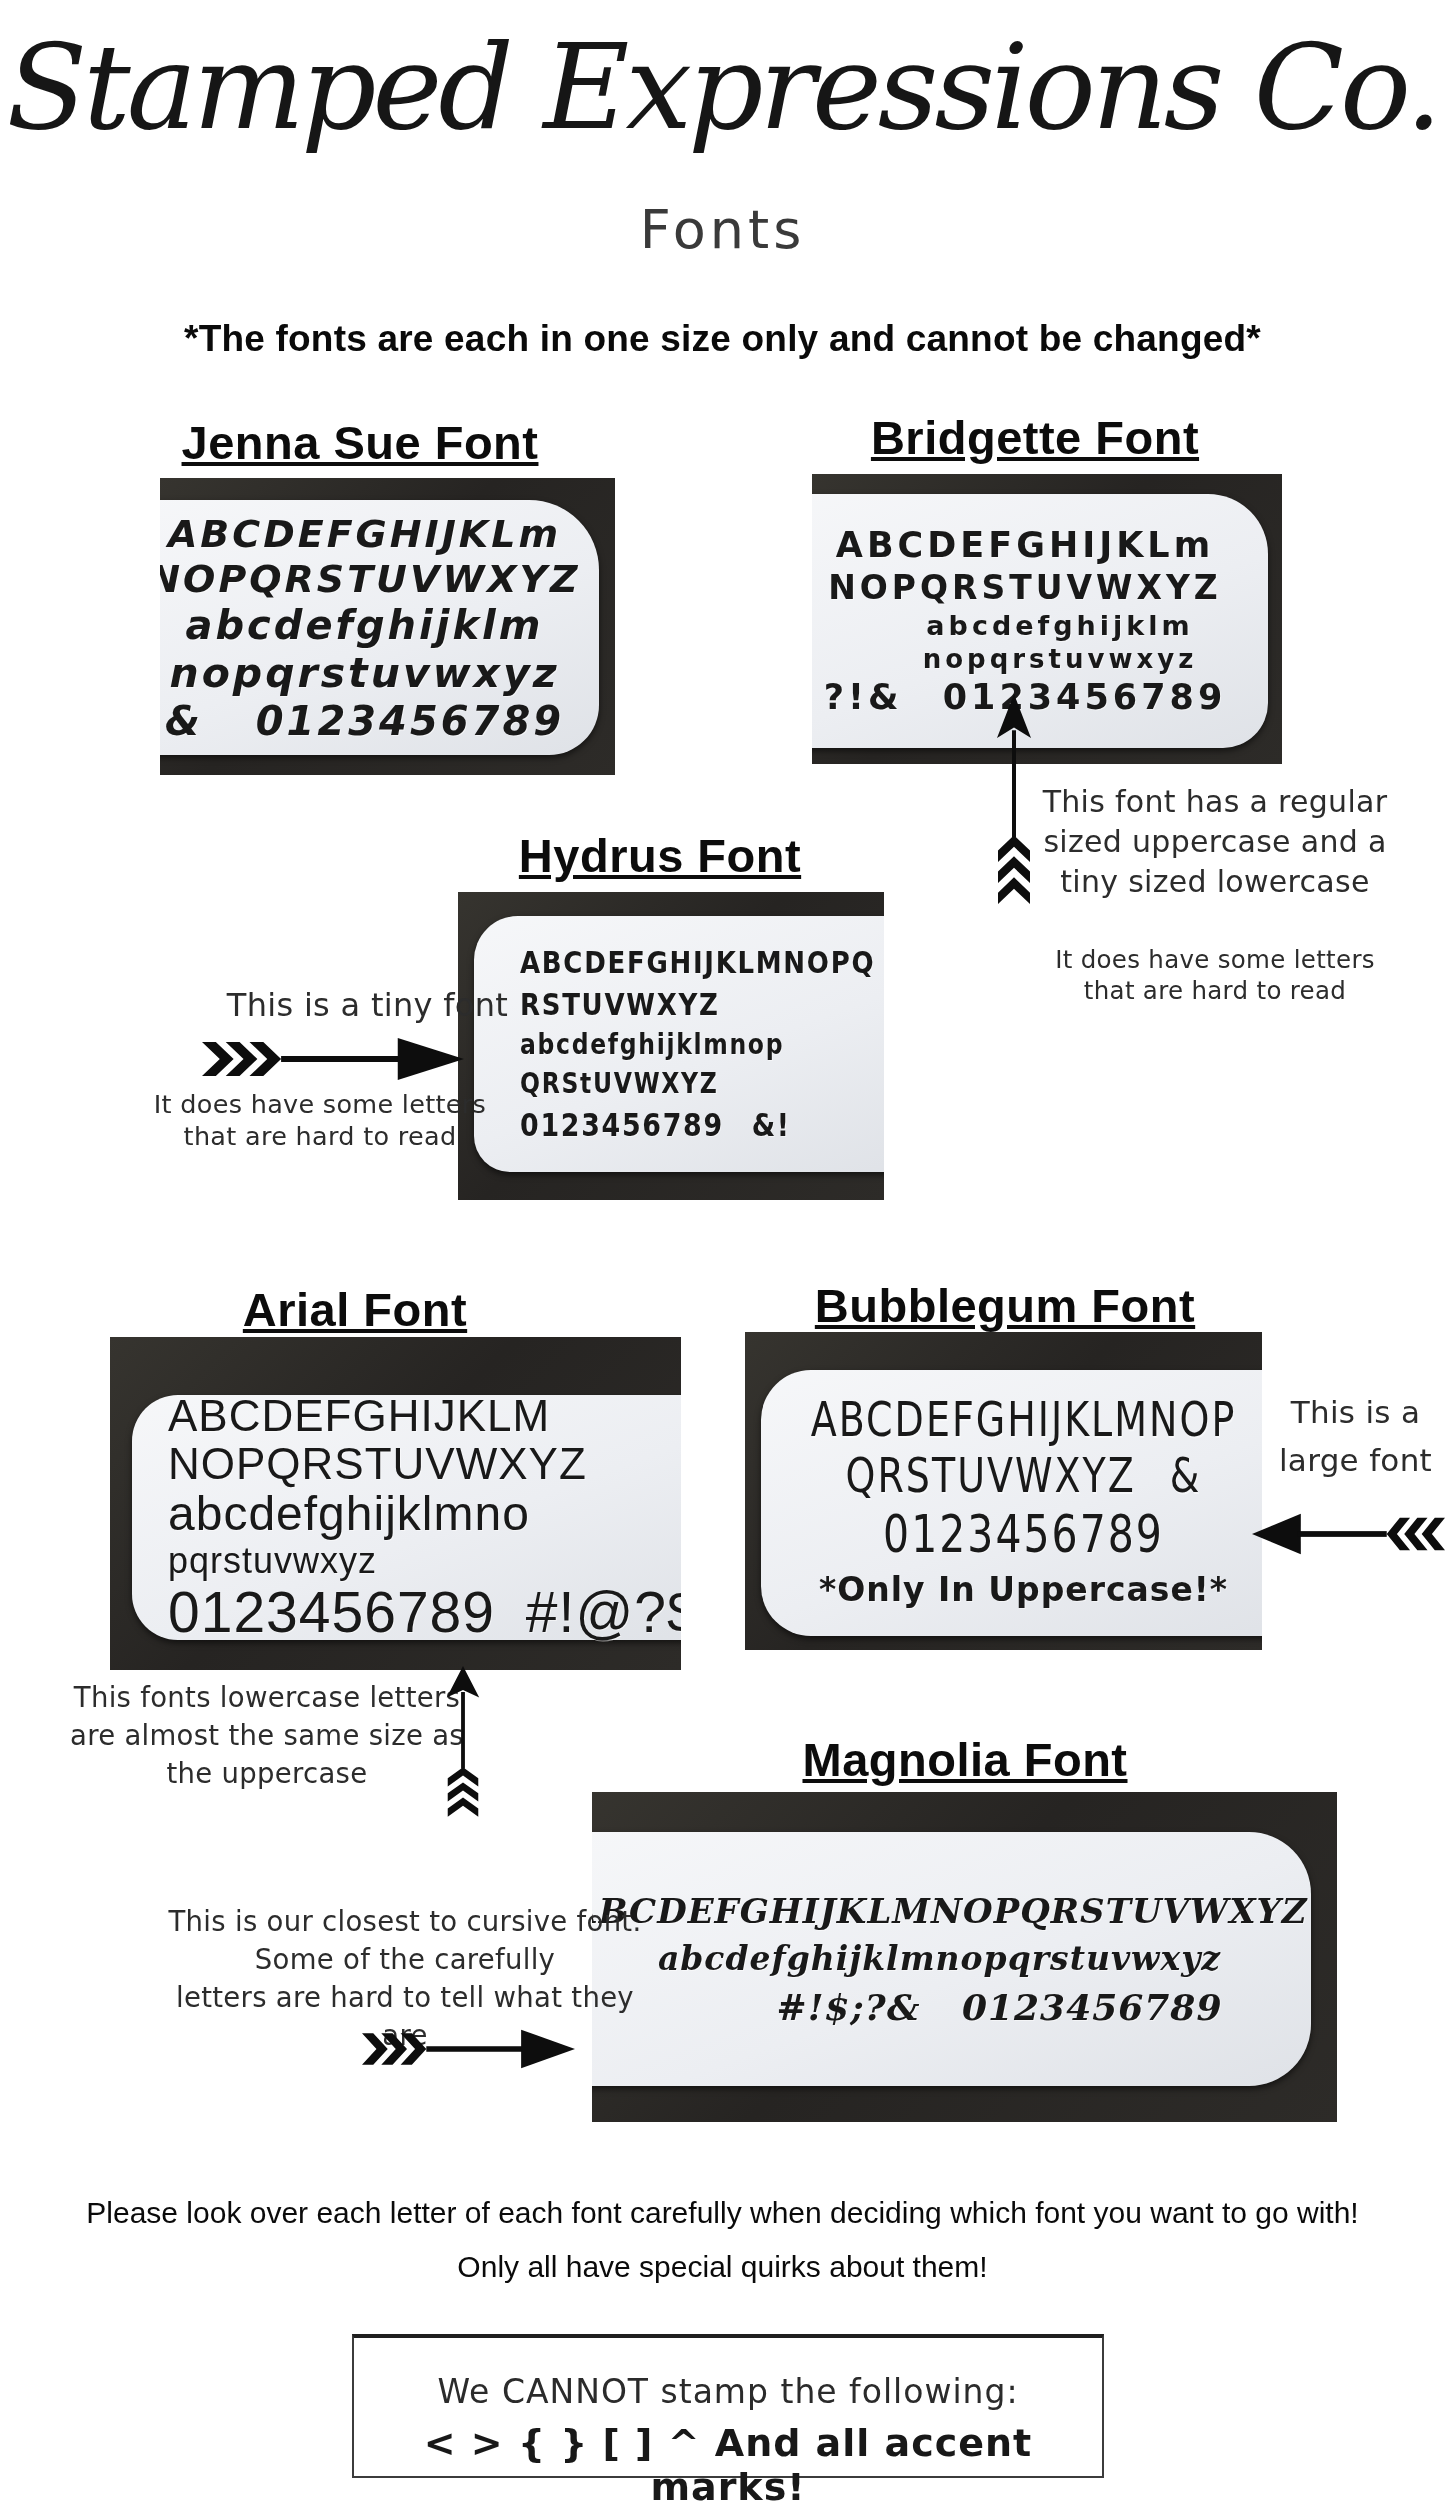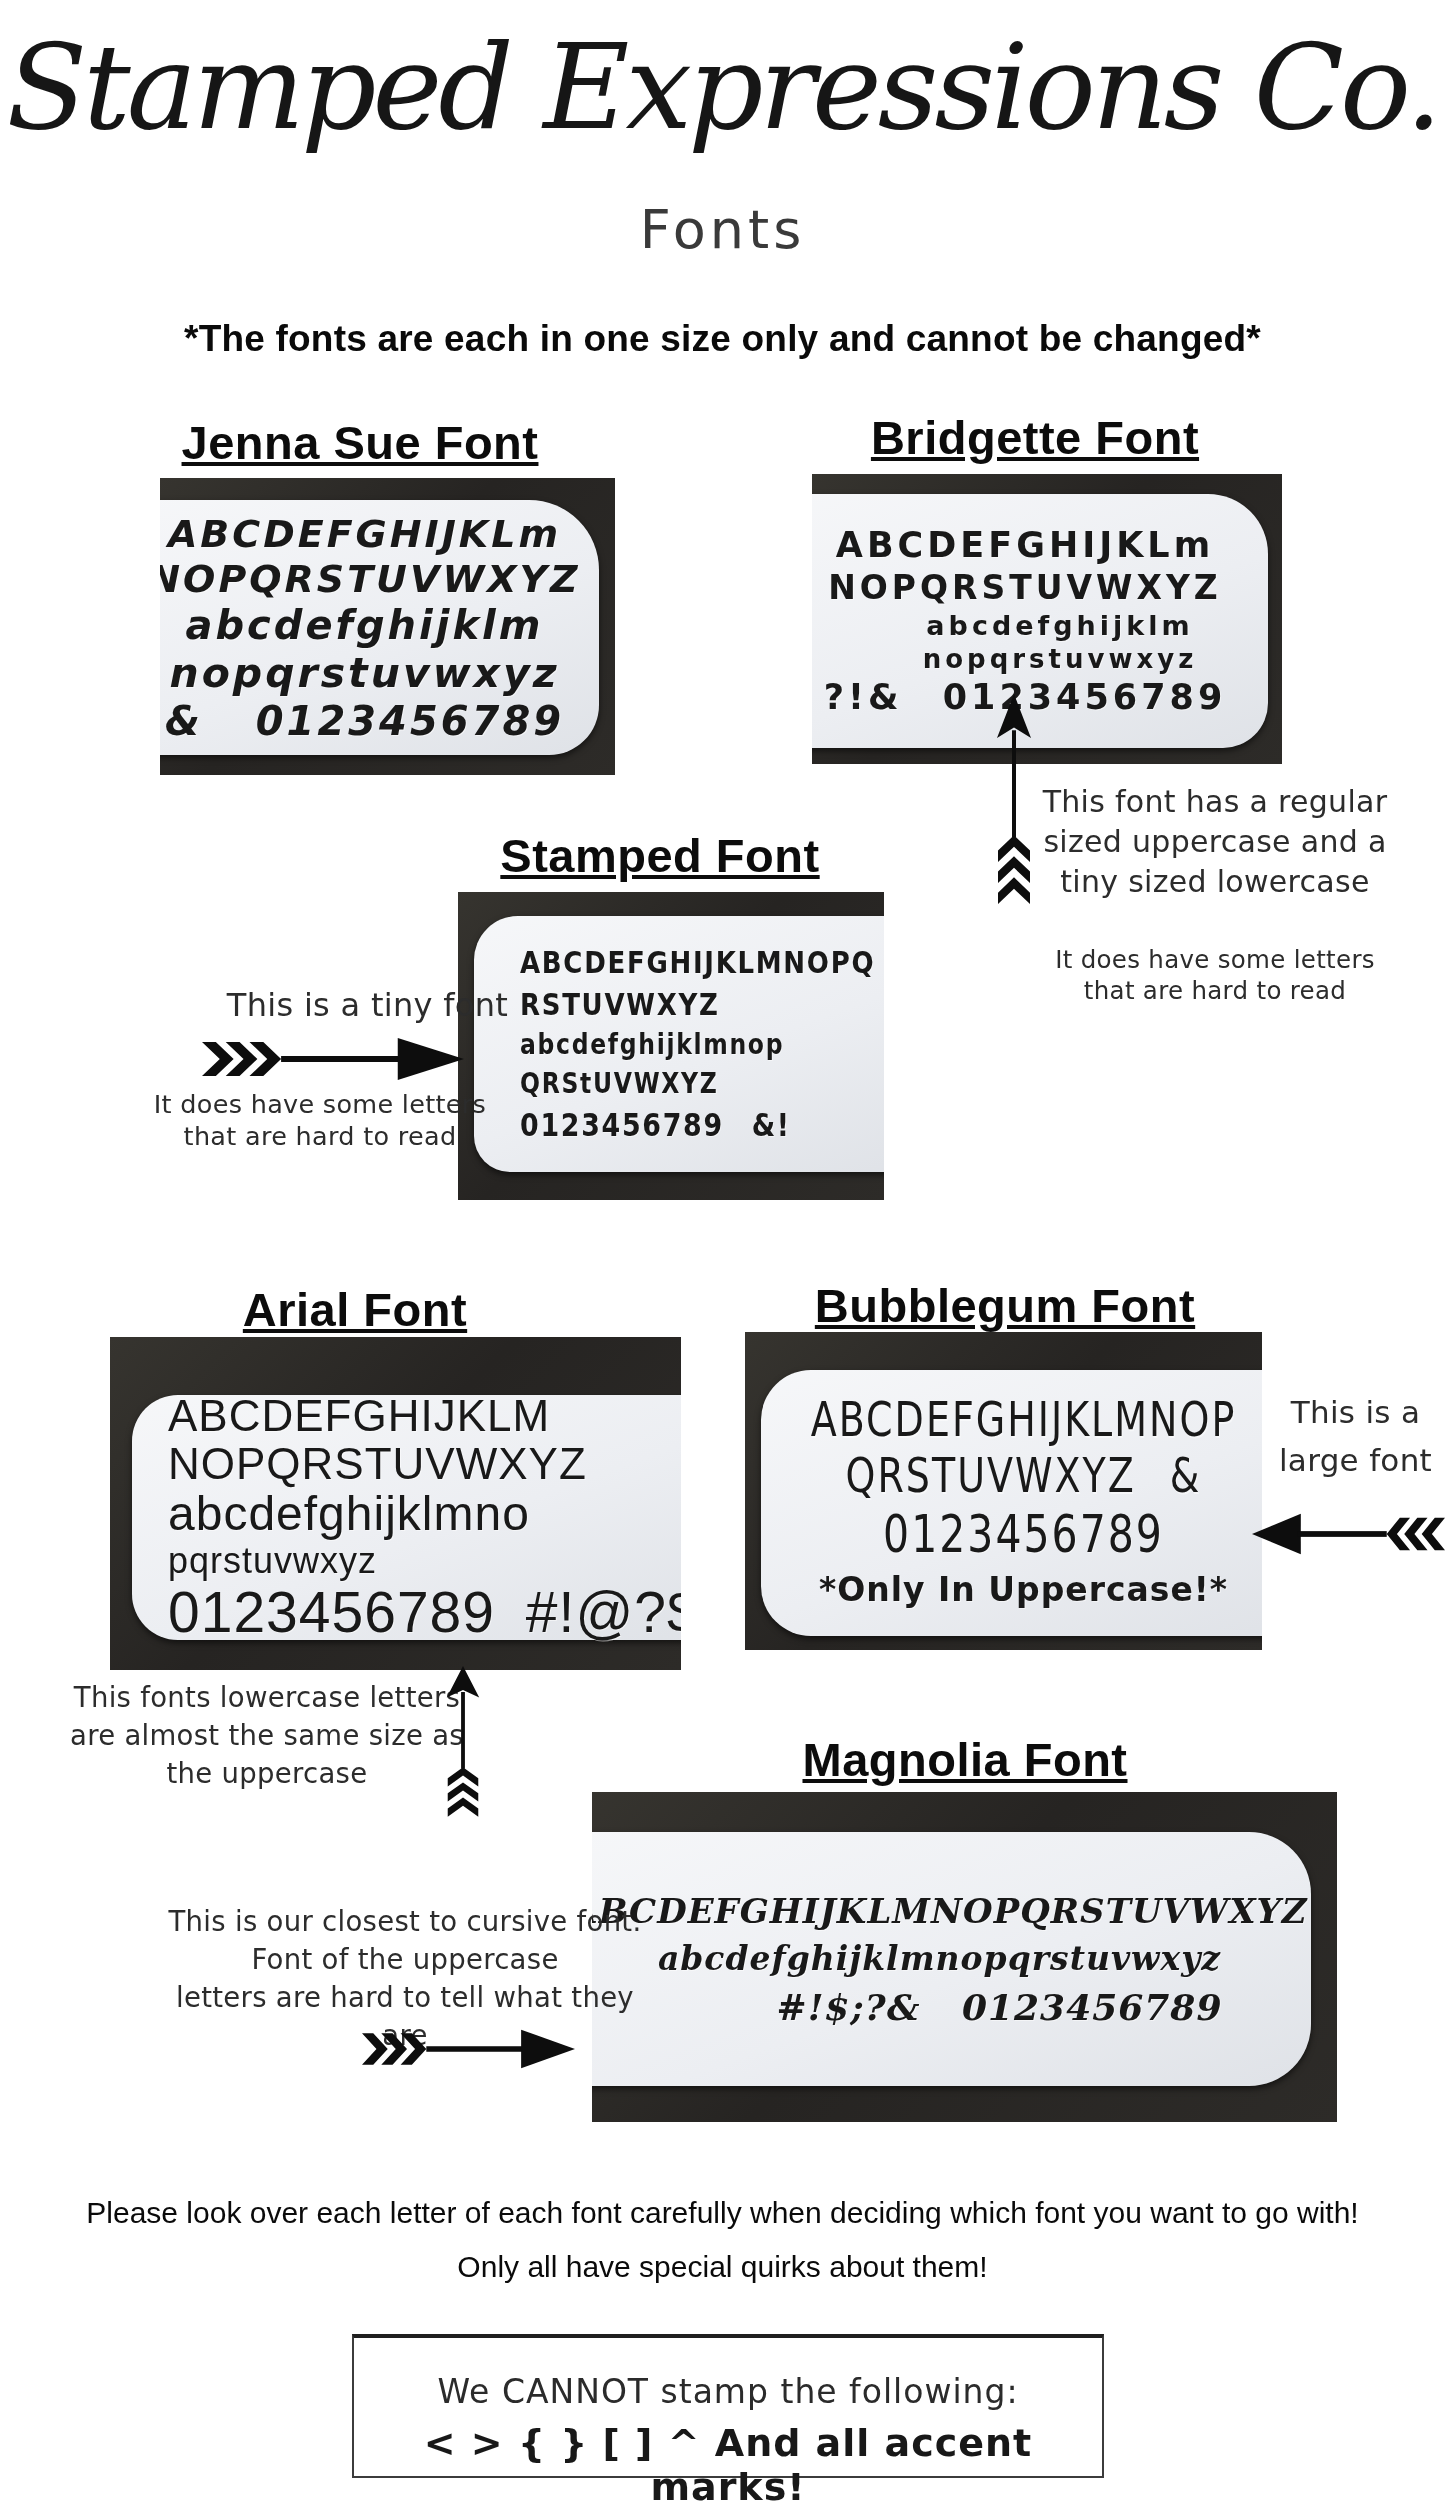--- a/index.html
+++ b/index.html
@@ -148,21 +148,21 @@
   <div class="abs hand note" style="left:1040px;top:782px;width:350px;font-size:30px;line-height:40px;">
     <span class="nl">This font has a regular</span>
     <span class="nl">sized uppercase and a</span>
     <span class="nl">tiny sized lowercase</span>
   </div>
   <div class="abs hand note" style="left:1040px;top:944px;width:350px;font-size:24.5px;line-height:31px;">
     <span class="nl">It does have some letters</span>
     <span class="nl">that are hard to read</span>
   </div>
 
-  <div class="abs font-title" style="left:410px;top:828px;width:500px;">Stamped Font</div>
+  <div class="abs font-title" style="left:410px;top:828px;width:500px;">Hydrus Font</div>
   <div id="card-hydrus" class="photo" style="left:458px;top:892px;width:426px;height:308px;">
     <div class="plate">
       <div class="lines">
         <span class="line">ABCDEFGHIJKLMNOPQ</span>
         <span class="line">RSTUVWXYZ</span>
         <span class="line">abcdefghijklmnop</span>
         <span class="line">QRStUVWXYZ</span>
         <span class="line">0123456789 &amp;!</span>
       </div>
     </div>
@@ -237,21 +237,21 @@
       <div class="lines">
         <span class="line">ABCDEFGHIJKLMNOPQRSTUVWXYZ</span>
         <span class="line">abcdefghijklmnopqrstuvwxyz</span>
         <span class="line">#!$;?&amp; 0123456789</span>
       </div>
     </div>
   </div>
 
   <div class="abs hand note" style="left:160px;top:1902px;width:490px;font-size:27.5px;line-height:38px;">
     <span class="nl">This is our closest to cursive font.</span>
-    <span class="nl">Font of the uppercase</span>
+    <span class="nl">Some of the carefully</span>
     <span class="nl">letters are hard to tell what they are</span>
   </div>
   <svg class="abs arrow-svg" style="left:362px;top:2026px;width:213px;height:46px;" viewBox="0 0 265 50" preserveAspectRatio="none">
     <polygon points="0,8 14,8 32,25 14,42 0,42 18,25"></polygon>
     <polygon points="24,8 38,8 56,25 38,42 24,42 42,25"></polygon>
     <polygon points="48,8 62,8 80,25 62,42 48,42 66,25"></polygon>
     <rect x="80" y="22" width="122" height="6"></rect>
     <polygon points="198,4 265,25 198,46"></polygon>
   </svg>
 

